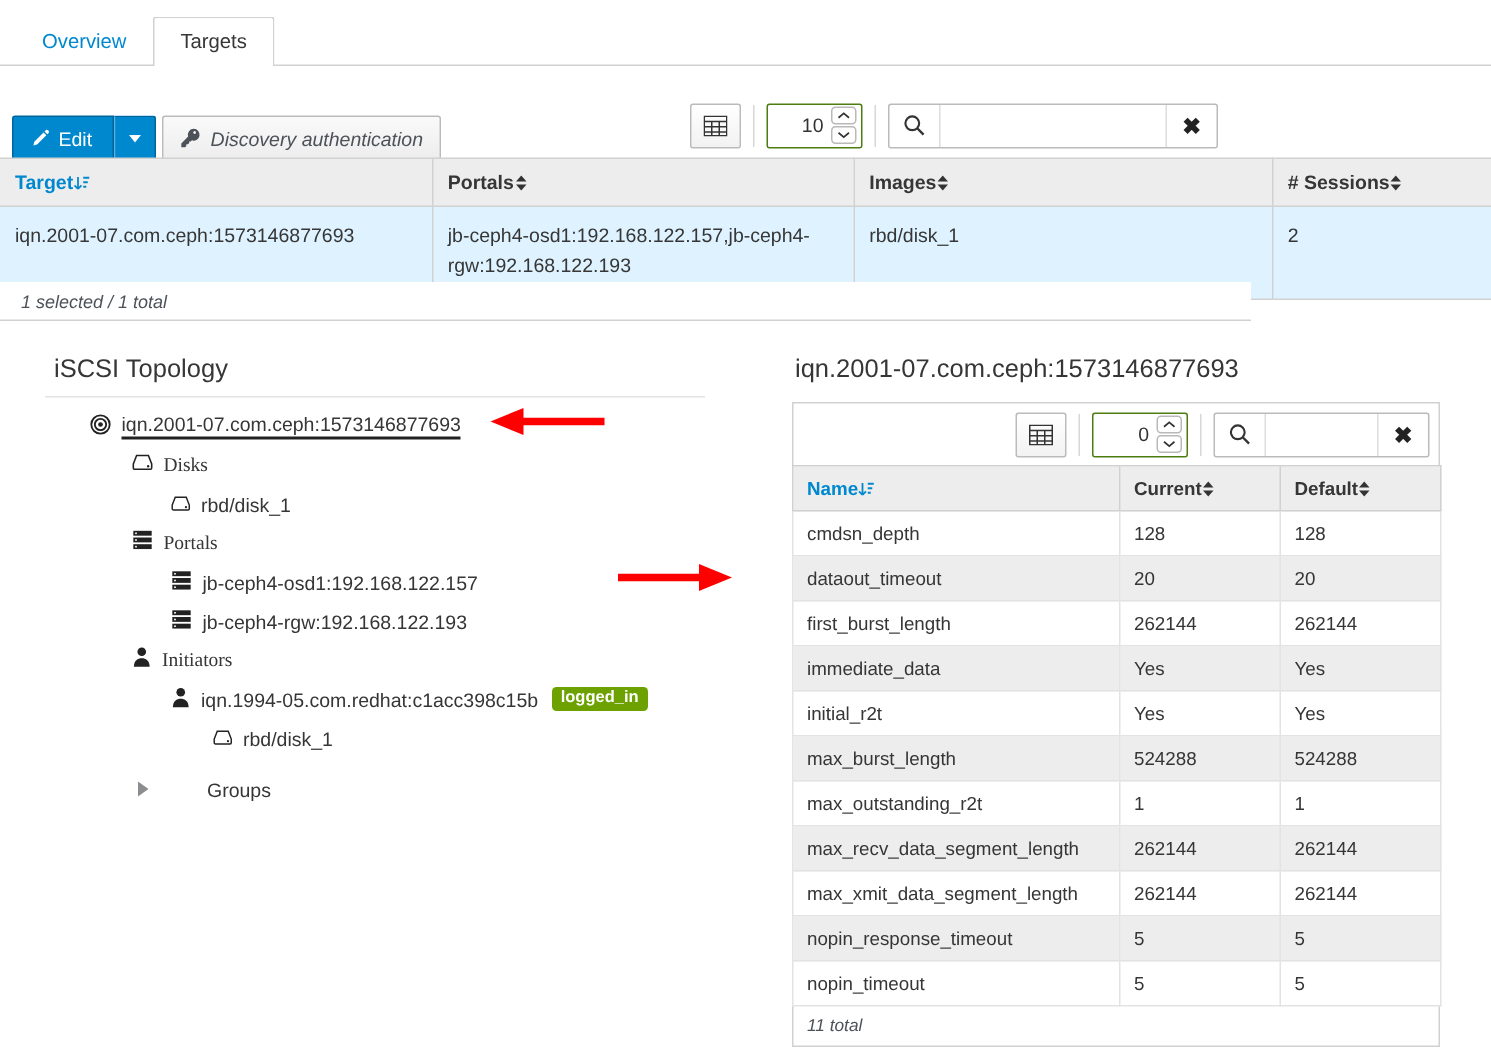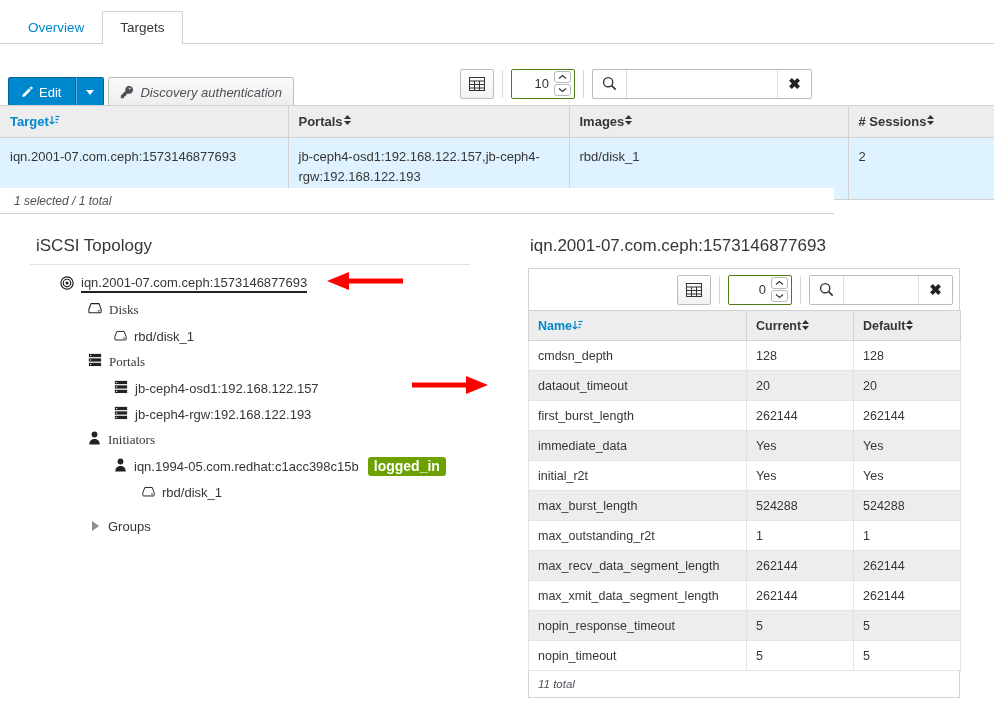--- a/index.html
+++ b/index.html
@@ -173,21 +173,21 @@
     border-right: 1px solid #d1d1d1;
     padding: 9px 10px;
     vertical-align: top;
     font-size: 13px;
     color: #363636;
     line-height: 1.55;
     height: 62px;
   }
   .main-table td:last-child { border-right: none; }
   .main-table tr.selected td { background: #def3ff; }
-  .sort-wrap { display: inline-flex; }
+  .sort-wrap { display: inline-flex; align-items: center; }
   .sort-ico { display: inline-flex; }
   .main-foot {
     position: absolute; left: 0; top: 188px; width: 834px; height: 26px;
     border-bottom: 1px solid #d1d1d1;
     display: flex; align-items: center;
     padding-left: 14px;
     font-size: 12px; font-style: italic; color: #4d5258;
     background: #fff;
   }
 
@@ -214,33 +214,33 @@
   }
   .node .label { margin-left: 7px; }
   .node.root { padding-left: 30px; }
   .node.root .label {
     border-bottom: 2px solid #222;
     padding-bottom: 1px;
   }
   .node.lvl1 { padding-left: 58px; font-family: Liberation Serif, serif; }
   .node.lvl2 { padding-left: 84px; }
   .node.lvl3 { padding-left: 112px; }
-  .node.groups { padding-left: 62px; }
+  .node.groups { padding-left: 62px; gap: 30px; }
   .node .tri {
     width: 0; height: 0;
     border-top: 5px solid transparent;
     border-bottom: 5px solid transparent;
     border-left: 7px solid #8b8d8f;
     margin-right: 9px;
   }
   .badge {
     margin-left: 9px;
     background: #6ca100;
     color: #fff;
-    font-size: 14px;
+    font-size: 11px;
     font-weight: bold;
     padding: 2px 6px 3px;
     border-radius: 3px;
     line-height: 1;
   }
 
   
   .arrow { position: absolute; }
 
   

